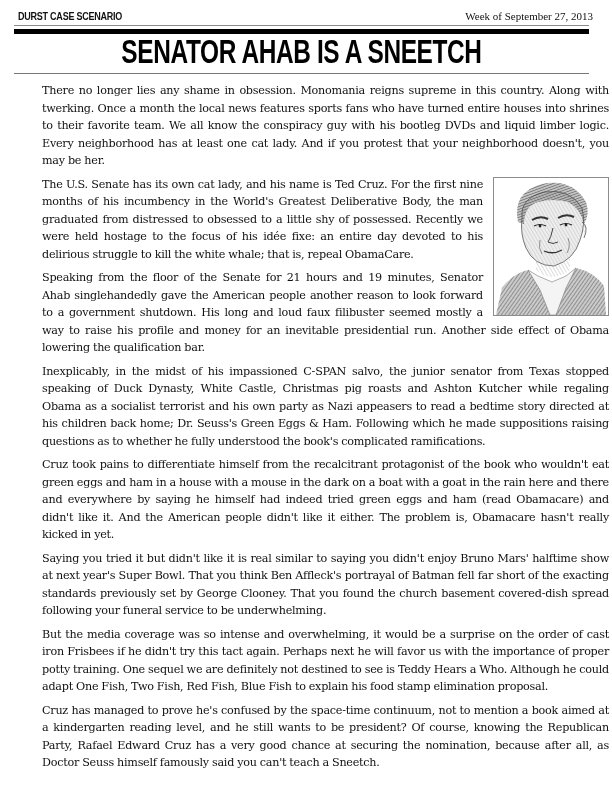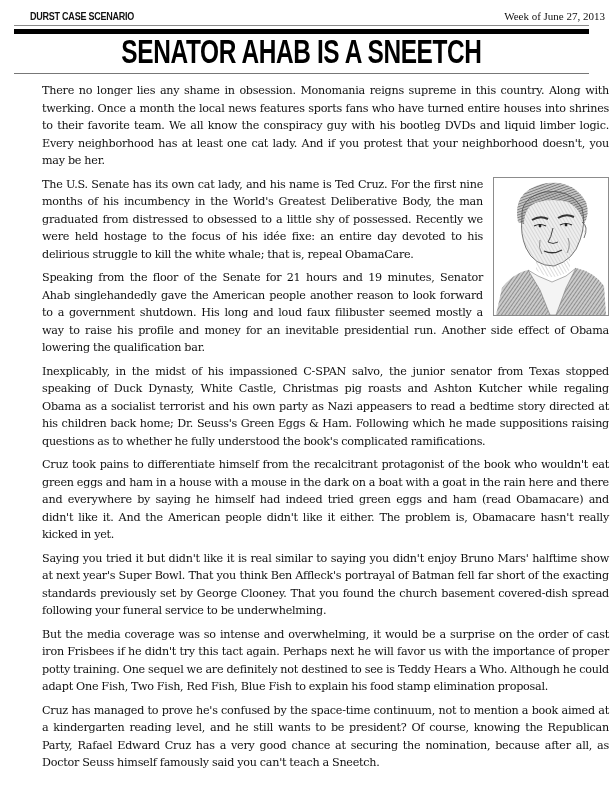--- a/index.html
+++ b/index.html
@@ -15,21 +15,21 @@
       color: #111;
     }
     .page {
       position: absolute;
       left: 14px;
       top: 0;
       width: 575px;
     }
     .masthead {
       position: absolute;
-      left: 16px;
+      left: 4px;
       top: 10px;
       width: 575px;
       height: 14px;
     }
     .section-name {
       position: absolute;
       left: 0;
       top: 0;
       font-family: "Liberation Sans Narrow", "Liberation Sans", sans-serif;
       font-weight: bold;
@@ -119,21 +119,21 @@
       height: 137px;
     }
   </style>
 </head>
 <body>
 
 <div class="page">
 
   <div class="masthead">
     <span class="section-name">DURST CASE SCENARIO</span>
-    <span class="issue-date">Week of June 27, 2013</span>
+    <span class="issue-date">Week of September 27, 2013</span>
   </div>
 
   <div class="rule-thin"></div>
   <div class="rule-thick"></div>
 
   <h1 class="headline" style="margin:0;">SENATOR AHAB IS A SNEETCH</h1>
 
   <div class="rule-headline"></div>
 
   <div class="article">

